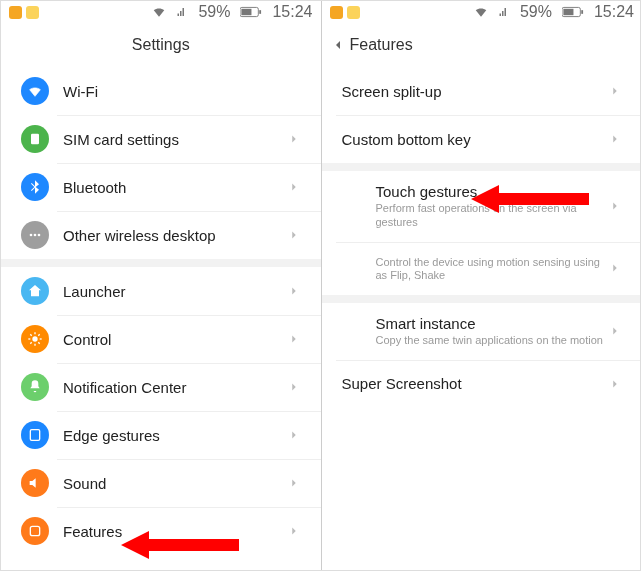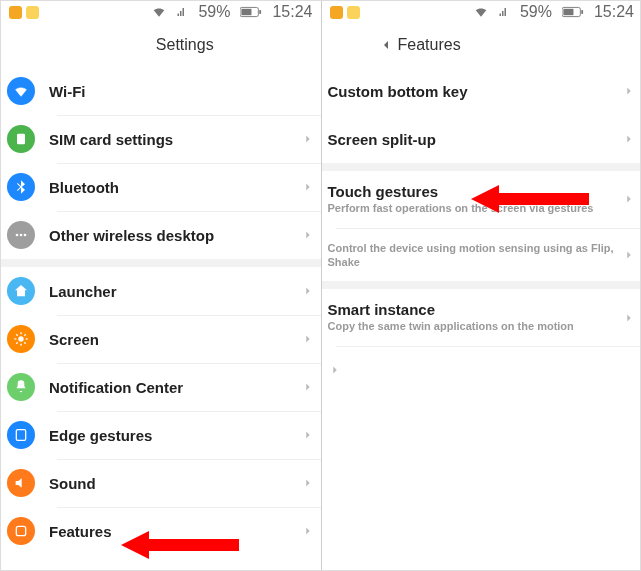--- a/index.html
+++ b/index.html
@@ -12,42 +12,42 @@
   
   .status { height: 22px; display: flex; align-items: center; justify-content: flex-end; padding: 0 8px; font-size: 16px; color: #666; gap: 10px; }
   .status .left-icons { margin-right: auto; display: flex; gap: 4px; }
   .dot { width: 13px; height: 13px; border-radius: 3px; display: inline-block; }
   .dot.orange { background: #f5a623; }
   .dot.yellow { background: #fbd35b; }
   .wifi, .sig, .batt { display: inline-flex; align-items: center; }
   .batt svg { display: block; }
 
   
-  .header { height: 44px; display: flex; align-items: center; justify-content: center; position: relative; border-bottom: 1px solid transparent; margin-left: 48px; }
+  .header { height: 44px; display: flex; align-items: center; justify-content: center; position: relative; border-bottom: 1px solid transparent; }
   .header .title { font-size: 16px; font-weight: 500; color: #333; }
   .header .back { position: absolute; left: 8px; top: 0; bottom: 0; display: flex; align-items: center; gap: 4px; color: #333; font-size: 16px; }
   .header .back svg { width: 16px; height: 16px; display: block; }
   .header.features { justify-content: flex-start; padding-left: 8px; }
 
   
   .gap { height: 8px; background: #f2f2f2; }
 
   
-  .row { display: flex; align-items: center; padding: 0 6px; min-height: 48px; position: relative; font-weight: bold; }
+  .row { display: flex; align-items: center; padding: 0 20px; min-height: 48px; position: relative; }
   .row .icon { width: 28px; height: 28px; border-radius: 50%; display: flex; align-items: center; justify-content: center; margin-right: 14px; flex-shrink: 0; }
   .row .labelwrap { flex: 1; display: flex; flex-direction: column; justify-content: center; padding: 10px 0; }
   .row .label { font-size: 15px; color: #222; }
   .row .sub   { font-size: 11px; color: #9a9a9a; margin-top: 2px; line-height: 1.25; }
   .row .chev  { color: #bcbcbc; }
   .row .chev svg { width: 14px; height: 14px; display: block; }
   .row + .row::before {
     content: ""; position: absolute; left: 56px; right: 0; top: 0; height: 1px; background: #eee;
   }
   .right .row + .row::before { left: 14px; }
-  .row.tall .labelwrap { padding: 12px 0; }
+  .row.tall .labelwrap { padding: 12px 0; margin-left: 34px; }
   .row.first::before { display: none; }
 
   
   .ic-blue    { background:#1e88ff; }
   .ic-green   { background:#4cb44c; }
   .ic-grey    { background:#9e9e9e; }
   .ic-orange  { background:#ff8a00; }
   .ic-ltblue  { background:#49b7f2; }
   .ic-mint    { background:#6ccf6c; }
   .ic-deepblue{ background:#1b87ff; }
@@ -185,21 +185,21 @@
               <line x1="2" y1="12" x2="5" y2="12"></line>
               <line x1="19" y1="12" x2="22" y2="12"></line>
               <line x1="5" y1="5" x2="7" y2="7"></line>
               <line x1="17" y1="17" x2="19" y2="19"></line>
               <line x1="5" y1="19" x2="7" y2="17"></line>
               <line x1="17" y1="7" x2="19" y2="5"></line>
             </g>
           </svg>
         </span>
       <span class="labelwrap">
-          <span class="label">Screen</span>
+          <span class="label">Control</span>
         </span>
       <span class="chev">
           <svg viewBox="0 0 24 24">
             <path fill="currentColor" d="M9 6l6 6-6 6"></path>
           </svg>
         </span>
     </div>
     <div class="row">
       <span class="icon ic-mint">
           <svg viewBox="0 0 24 24">
@@ -290,33 +290,33 @@
     </div>
     <div class="header features">
       <span class="back">
         <svg viewBox="0 0 24 24">
             <path fill="#666" d="M15 6l-6 6 6 6"></path>
           </svg>
         <span class="title">Features</span>
       </span>
     </div>
 
+    <div class="row first">
+      <span class="labelwrap">
+          <span class="label">Screen split-up</span>
+        </span>
+      <span class="chev">
+          <svg viewBox="0 0 24 24">
+            <path fill="currentColor" d="M9 6l6 6-6 6"></path>
+          </svg>
+        </span>
+    </div>
     <div class="row">
       <span class="labelwrap">
           <span class="label">Custom bottom key</span>
-        </span>
-      <span class="chev">
-          <svg viewBox="0 0 24 24">
-            <path fill="currentColor" d="M9 6l6 6-6 6"></path>
-          </svg>
-        </span>
-    </div>
-    <div class="row first">
-      <span class="labelwrap">
-          <span class="label">Screen split-up</span>
         </span>
       <span class="chev">
           <svg viewBox="0 0 24 24">
             <path fill="currentColor" d="M9 6l6 6-6 6"></path>
           </svg>
         </span>
     </div>
 
     <div class="gap"></div>
 
@@ -349,20 +349,23 @@
         <span class="label">Smart instance</span>
         <span class="sub">Copy the same twin applications on the motion</span>
       </span>
       <span class="chev">
           <svg viewBox="0 0 24 24">
             <path fill="currentColor" d="M9 6l6 6-6 6"></path>
           </svg>
         </span>
     </div>
     <div class="row">
+      <span class="labelwrap">
+          <span class="label">Super Screenshot</span>
+        </span>
       <span class="chev">
           <svg viewBox="0 0 24 24">
             <path fill="currentColor" d="M9 6l6 6-6 6"></path>
           </svg>
         </span>
     </div>
   </div>
 
   <div class="arrow" style="left:120px; top:524px;">
     <svg width="120" height="40" viewBox="0 0 120 40">

